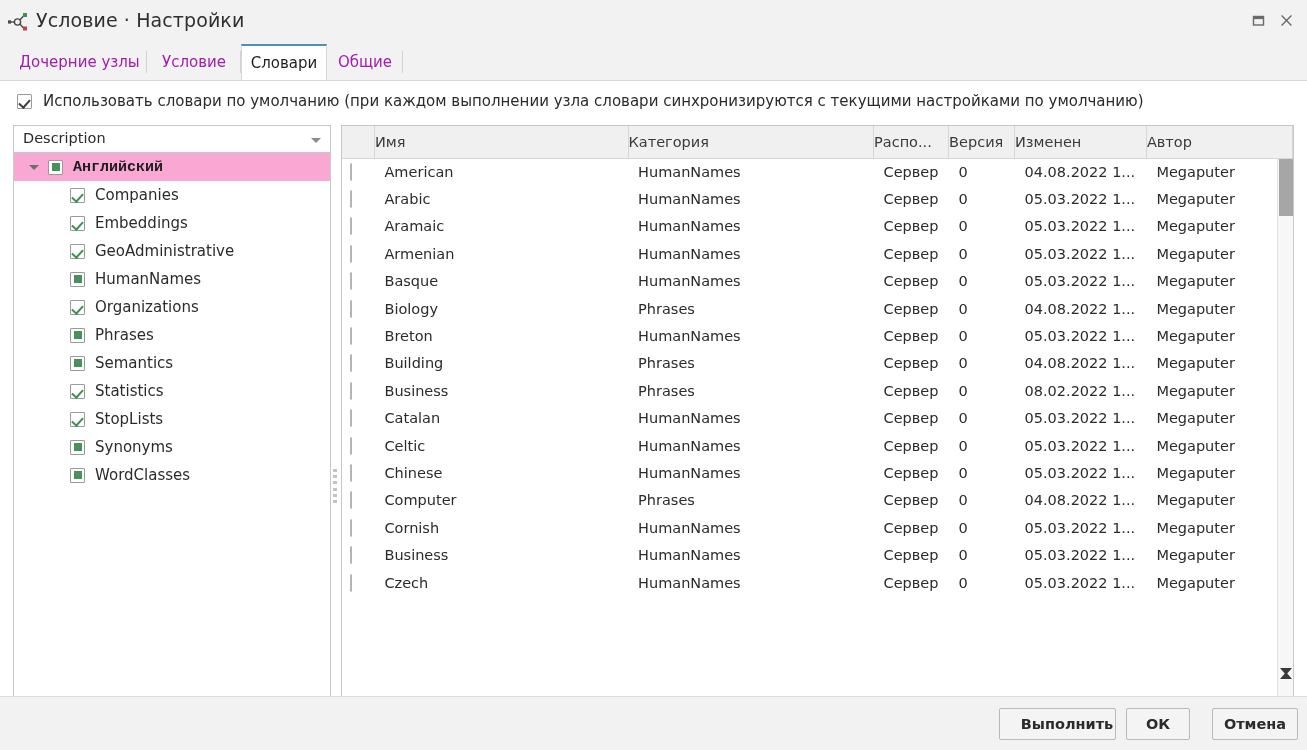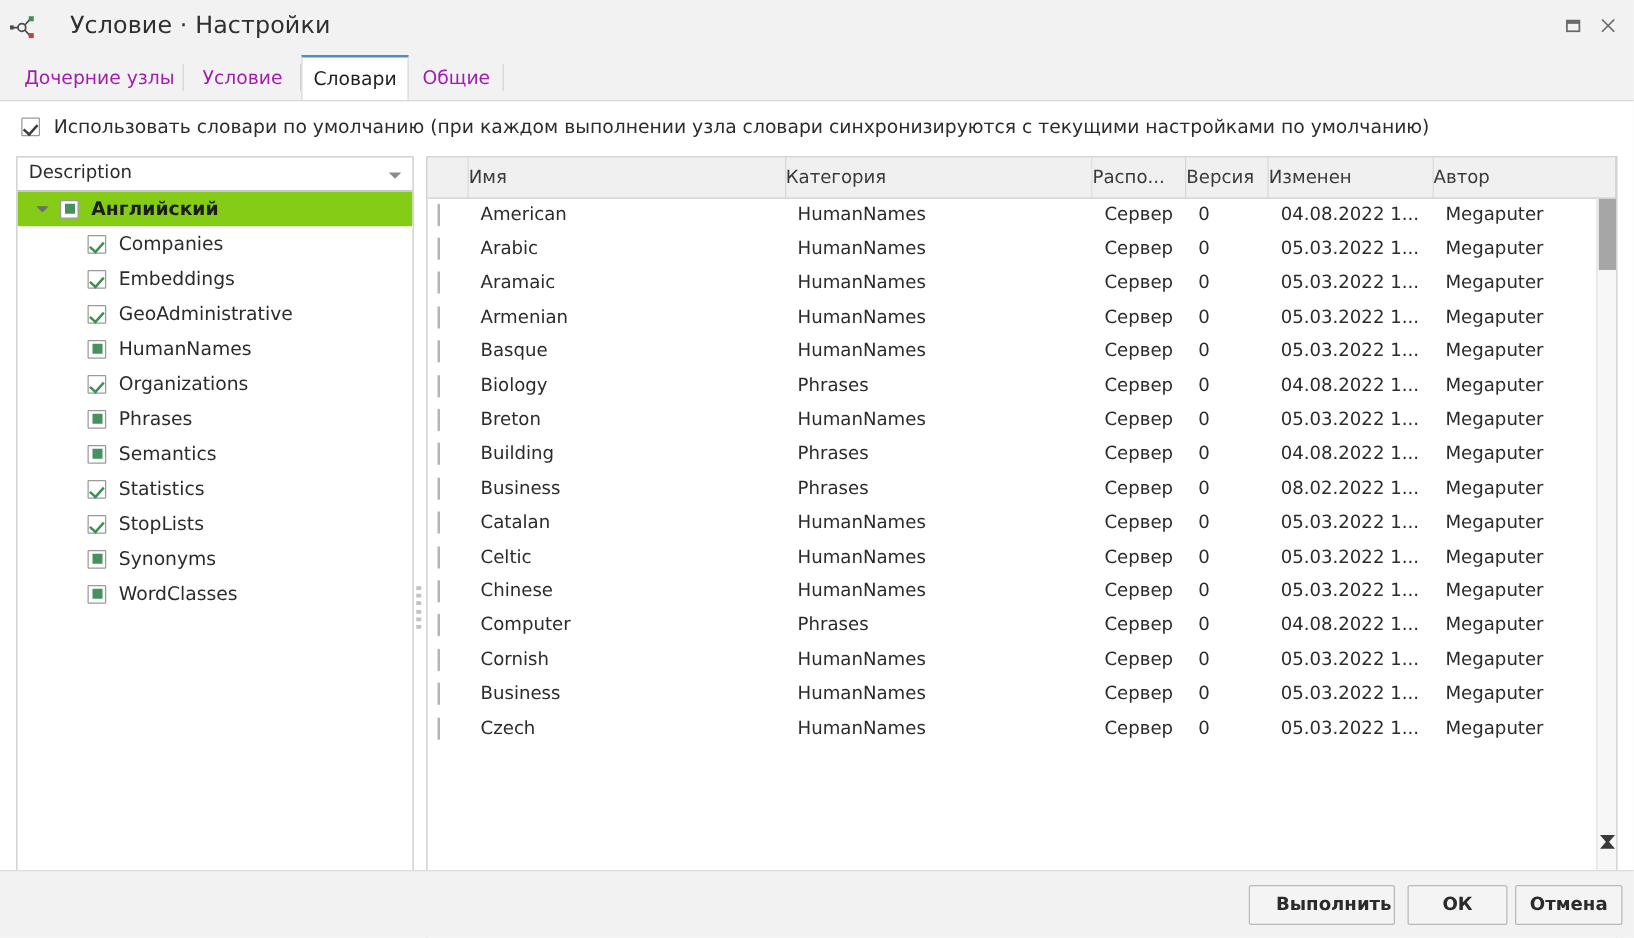--- a/index.html
+++ b/index.html
@@ -10,21 +10,21 @@
     font-size:14.5px;
     color:#2b2b2b;
     overflow:hidden;
     -webkit-font-smoothing:antialiased;
   }
   .window{position:relative;width:1307px;height:750px;background:#f2f2f2;}
 
   
   .titlebar{position:absolute;left:0;top:0;width:1307px;height:44px;background:#f2f2f2;}
   .title-icon{position:absolute;left:8px;top:11px;width:22px;height:22px;}
-  .title-text{position:absolute;left:36px;top:9px;font-size:19px;color:#2f2f2f;letter-spacing:.1px;white-space:nowrap;margin-left:20px;}
+  .title-text{position:absolute;left:36px;top:9px;font-size:19px;color:#2f2f2f;letter-spacing:.1px;white-space:nowrap;}
   .winbtn{position:absolute;top:10px;width:26px;height:24px;display:flex;align-items:center;justify-content:center;cursor:default;}
   .winbtn.max{left:1245px;}
   .winbtn.close{left:1273px;}
 
   
   .tabbar{position:absolute;left:0;top:44px;width:1307px;height:36px;background:#f2f2f2;}
   .tab{position:absolute;top:0;height:36px;display:flex;align-items:center;justify-content:center;
        font-size:15px;color:#a21caf;box-sizing:border-box;padding:0 12px;white-space:nowrap;cursor:default;}
   .tab .sep{position:absolute;right:0;top:7px;height:22px;width:1px;background:#d3d3d3;}
   .tab.active{color:#1e1e1e;background:#ffffff;border-top:2px solid #4a90c4;border-left:1px solid #d6d6d6;border-right:1px solid #d6d6d6;}
@@ -42,21 +42,21 @@
   .topcheck .lbl{margin-left:11px;font-size:15px;color:#2b2b2b;white-space:nowrap;}
 
   
   .leftpanel{position:absolute;left:13px;top:44px;width:318px;height:645px;}
   .combo{position:absolute;left:0;top:0;width:318px;height:28px;border:1px solid #c8c8c8;background:#fff;box-sizing:border-box;}
   .combo .val{position:absolute;left:9px;top:4px;font-size:14.5px;color:#2b2b2b;}
   .combo .arw{position:absolute;right:9px;top:12px;width:0;height:0;border-left:5px solid transparent;border-right:5px solid transparent;border-top:5px solid #8b8b8b;}
 
   .tree{position:absolute;left:0;top:28px;width:318px;height:560px;border:1px solid #c8c8c8;border-top:none;background:#fff;box-sizing:border-box;overflow:hidden;}
   .trow{height:28px;display:flex;align-items:center;padding-left:4px;box-sizing:border-box;}
-  .trow.root{background:#84cc16;font-weight:bold;}
+  .trow.root{background:#f9a8d4;font-weight:bold;font-family:Liberation Mono, monospace;}
   .twist{width:16px;height:16px;position:relative;flex:0 0 auto;margin-left:8px;}
   .twist::after{content:"";position:absolute;left:3px;top:6px;width:0;height:0;border-left:5px solid transparent;border-right:5px solid transparent;border-top:5px solid #6d6d6d;}
   .trow .cb{margin-left:6px;}
   .trow.child{padding-left:50px;}
   .trow .tlbl{margin-left:10px;font-size:15px;color:#2b2b2b;white-space:nowrap;}
   .trow.root .tlbl{font-weight:bold;color:#1d1d1d;}
 
   
   .grip{position:absolute;left:332px;top:388px;width:6px;height:34px;display:flex;flex-direction:column;justify-content:space-between;align-items:center;cursor:col-resize;}
   .grip i{display:block;width:4px;height:3px;background:#c3c3c3;}
@@ -88,21 +88,21 @@
   
   .totalbox{position:absolute;left:341px;top:629px;width:953px;height:58px;border:1px solid #c8c8c8;background:#fff;box-sizing:border-box;}
   .totalbox .txt{position:absolute;left:13px;top:11px;font-size:15.5px;font-weight:bold;color:#1d1d1d;white-space:nowrap;}
 
   
   .footer{position:absolute;left:0;top:696px;width:1307px;height:54px;background:#f2f2f2;border-top:1px solid #dcdcdc;}
   .btn{position:absolute;top:11px;height:32px;border:1px solid #b9b9b9;background:#f4f4f4;border-radius:2px;
        font-family:"DejaVu Sans","Liberation Sans",sans-serif;font-size:14.5px;font-weight:bold;color:#2b2b2b;cursor:default;
        display:flex;align-items:center;justify-content:center;box-sizing:border-box;}
   .btn.run{left:999px;width:117px;padding-left:19px;}
-  .btn.ok{left:1126px;width:80px;}
+  .btn.ok{left:1126px;width:64px;}
   .btn.cancel{left:1212px;width:86px;}
 </style>
 </head>
 <body>
 
 <div class="window">
 
   <div class="titlebar">
     <span class="title-icon">
       <svg width="22" height="22" viewBox="0 0 22 22">

